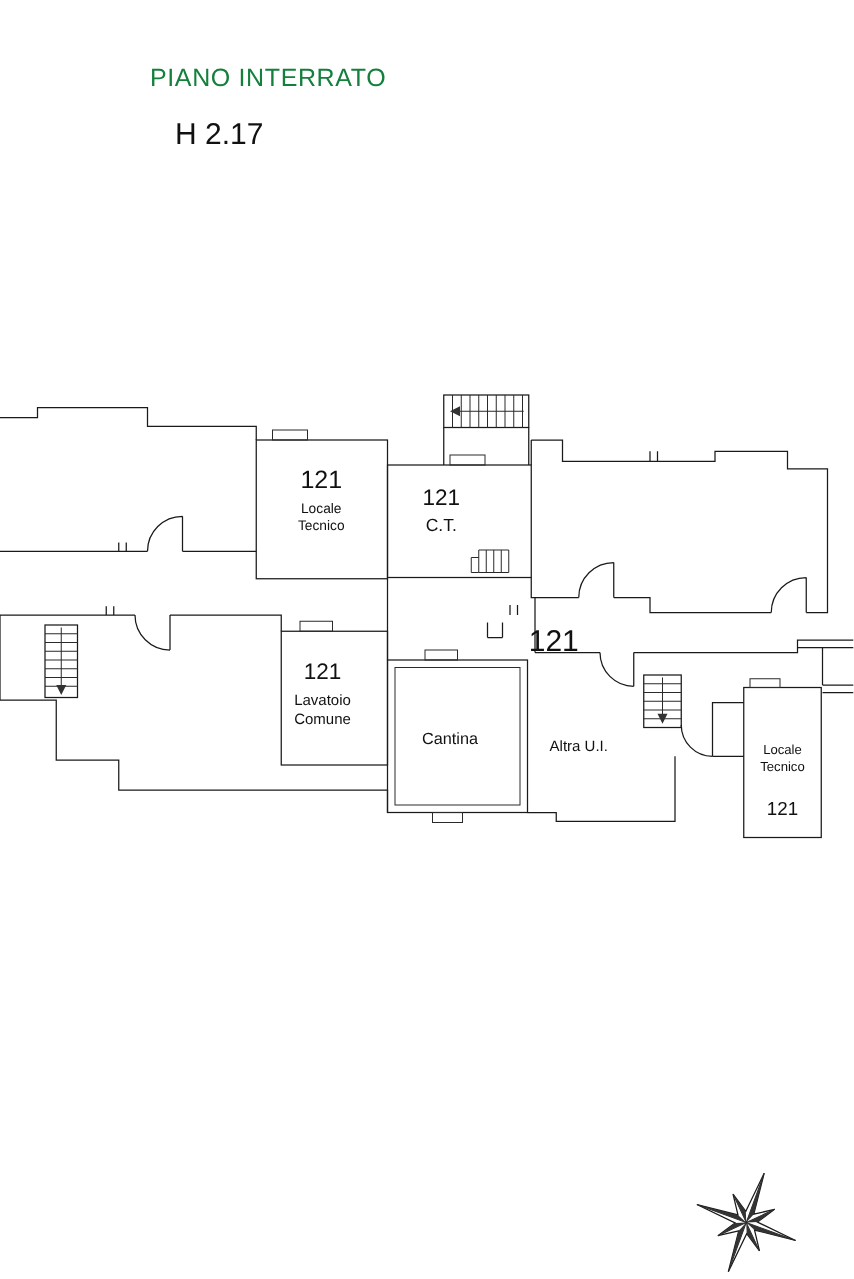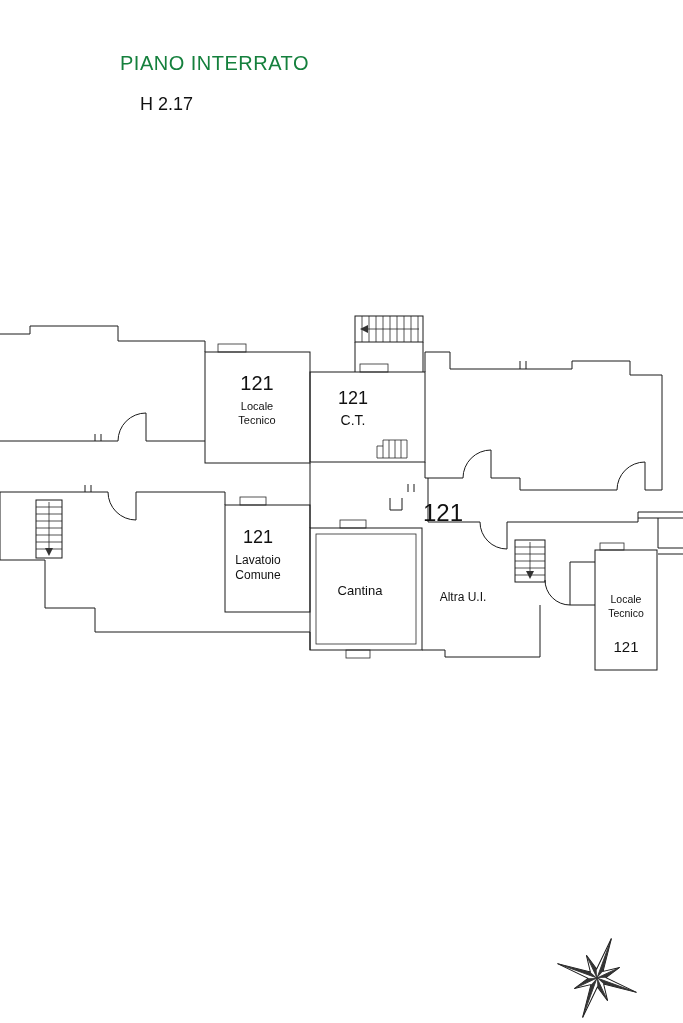--- a/index.html
+++ b/index.html
@@ -22,21 +22,21 @@
     font-size: 20px;
     letter-spacing: 0.5px;
     color: #15803d;
     white-space: nowrap;
     margin-left: 32px;
   }
   .plan-subtitle {
     position: absolute;
     left: 140px;
     top: 94px;
-    font-size: 18px;
+    font-size: 24px;
     color: #111111;
     white-space: nowrap;
   }
   svg.plan {
     position: absolute;
     left: 0;
     top: 0;
     display: block;
   }
   .wall {

